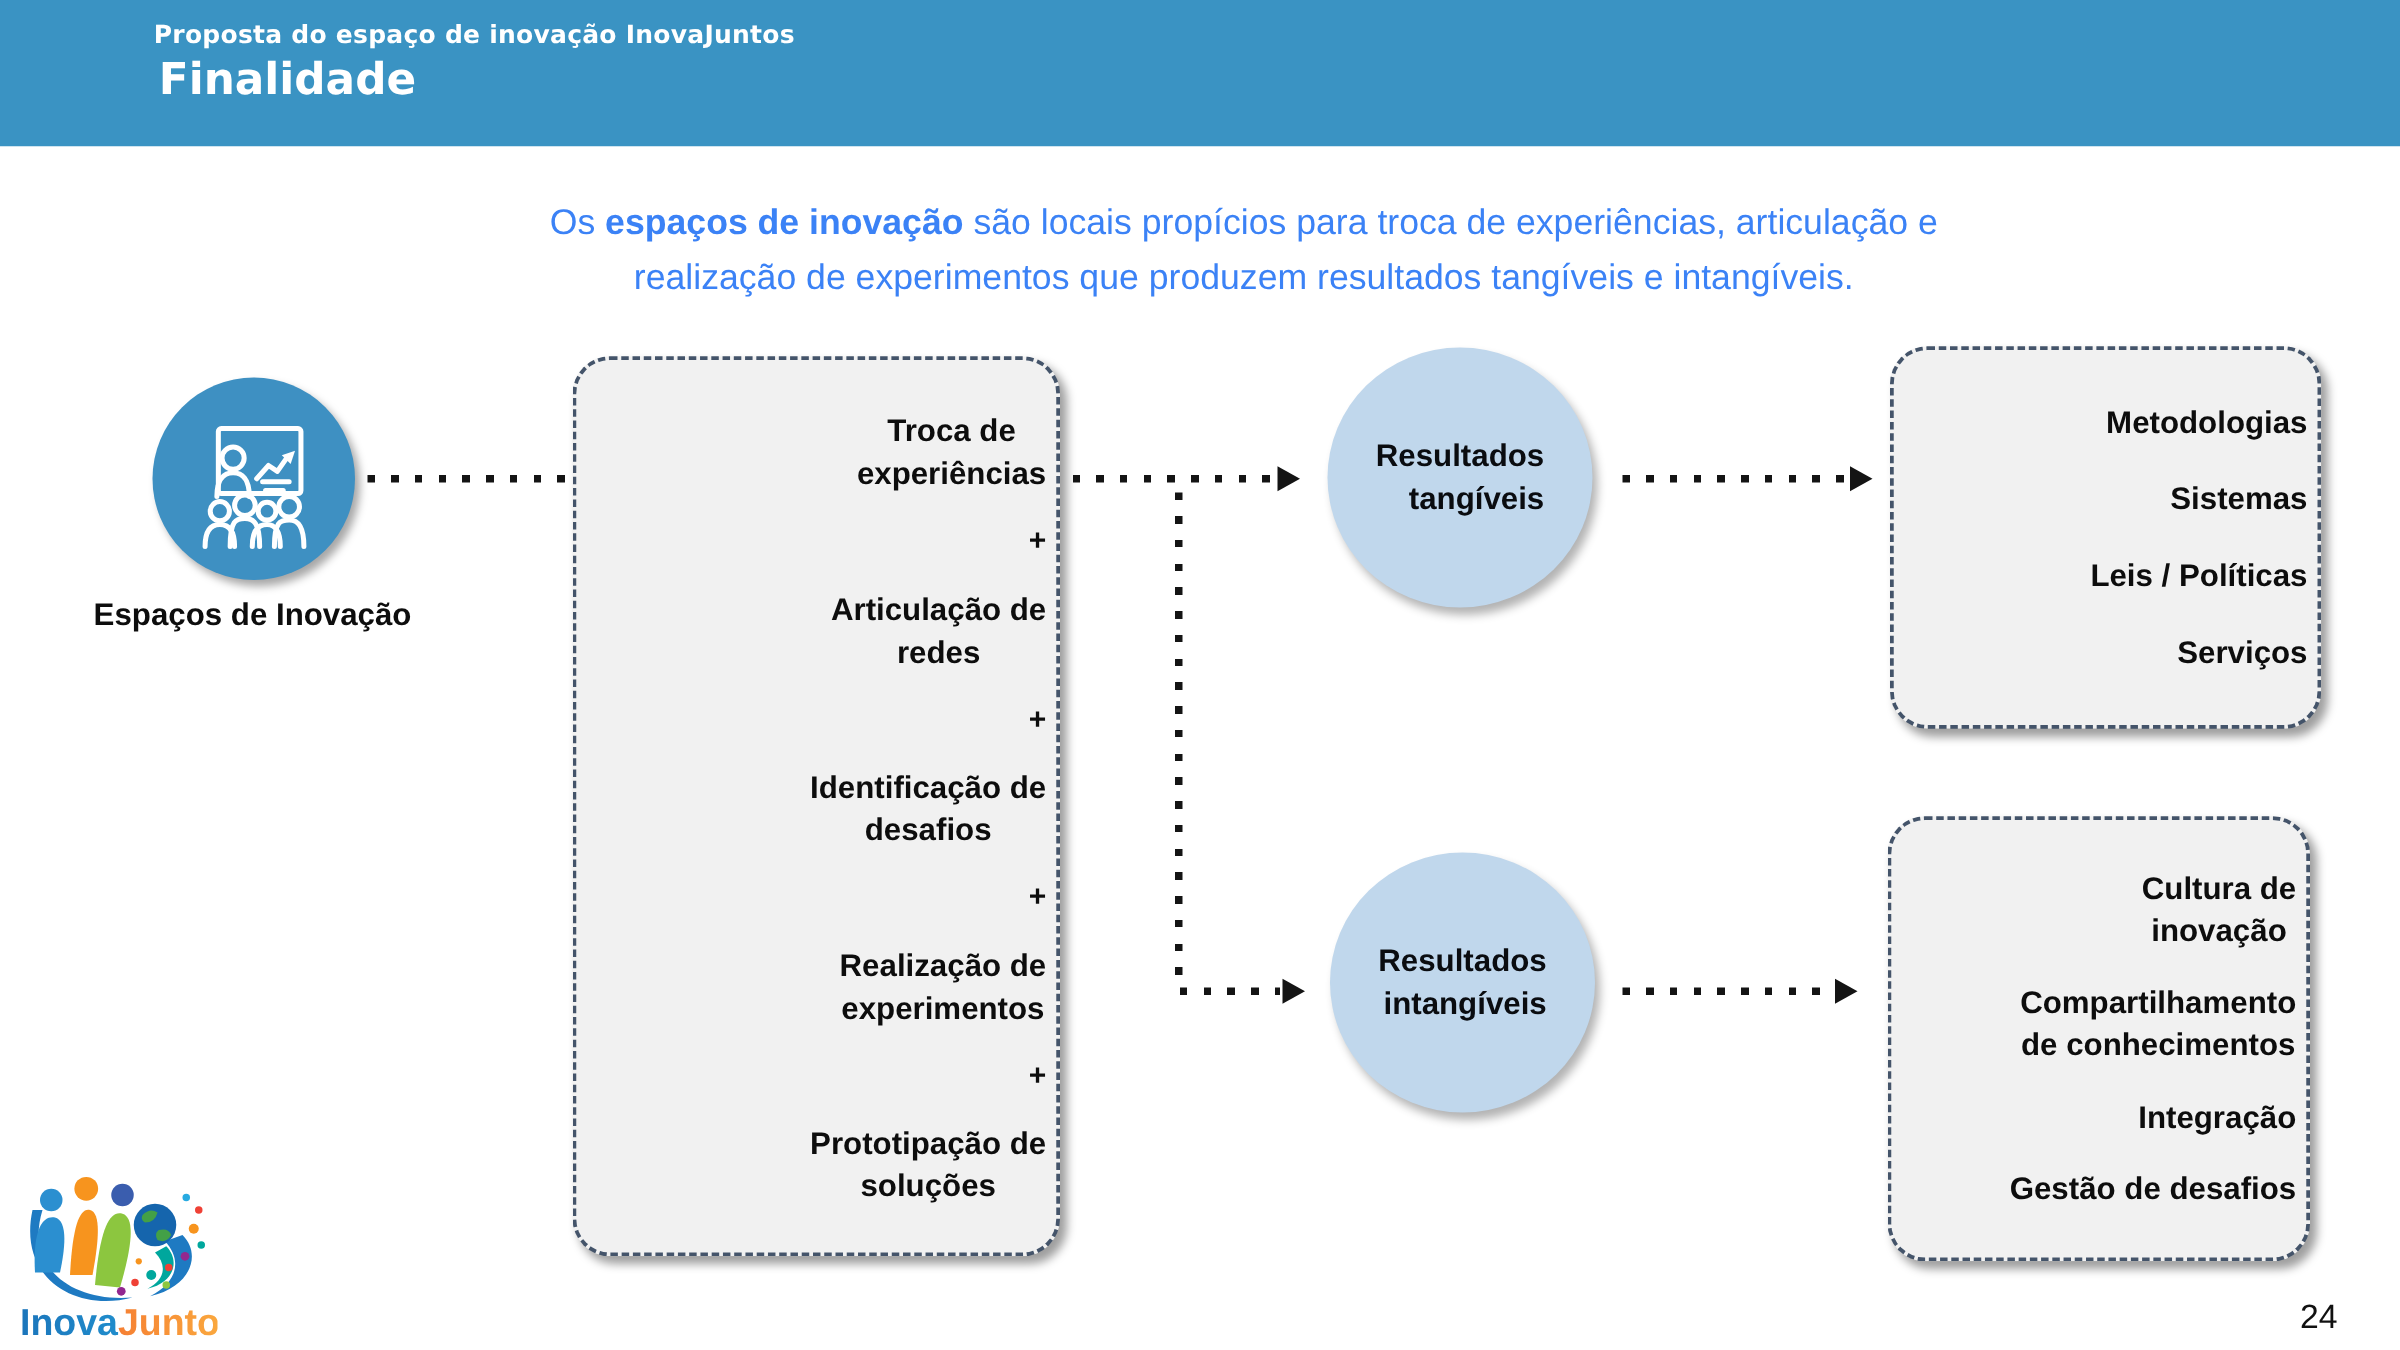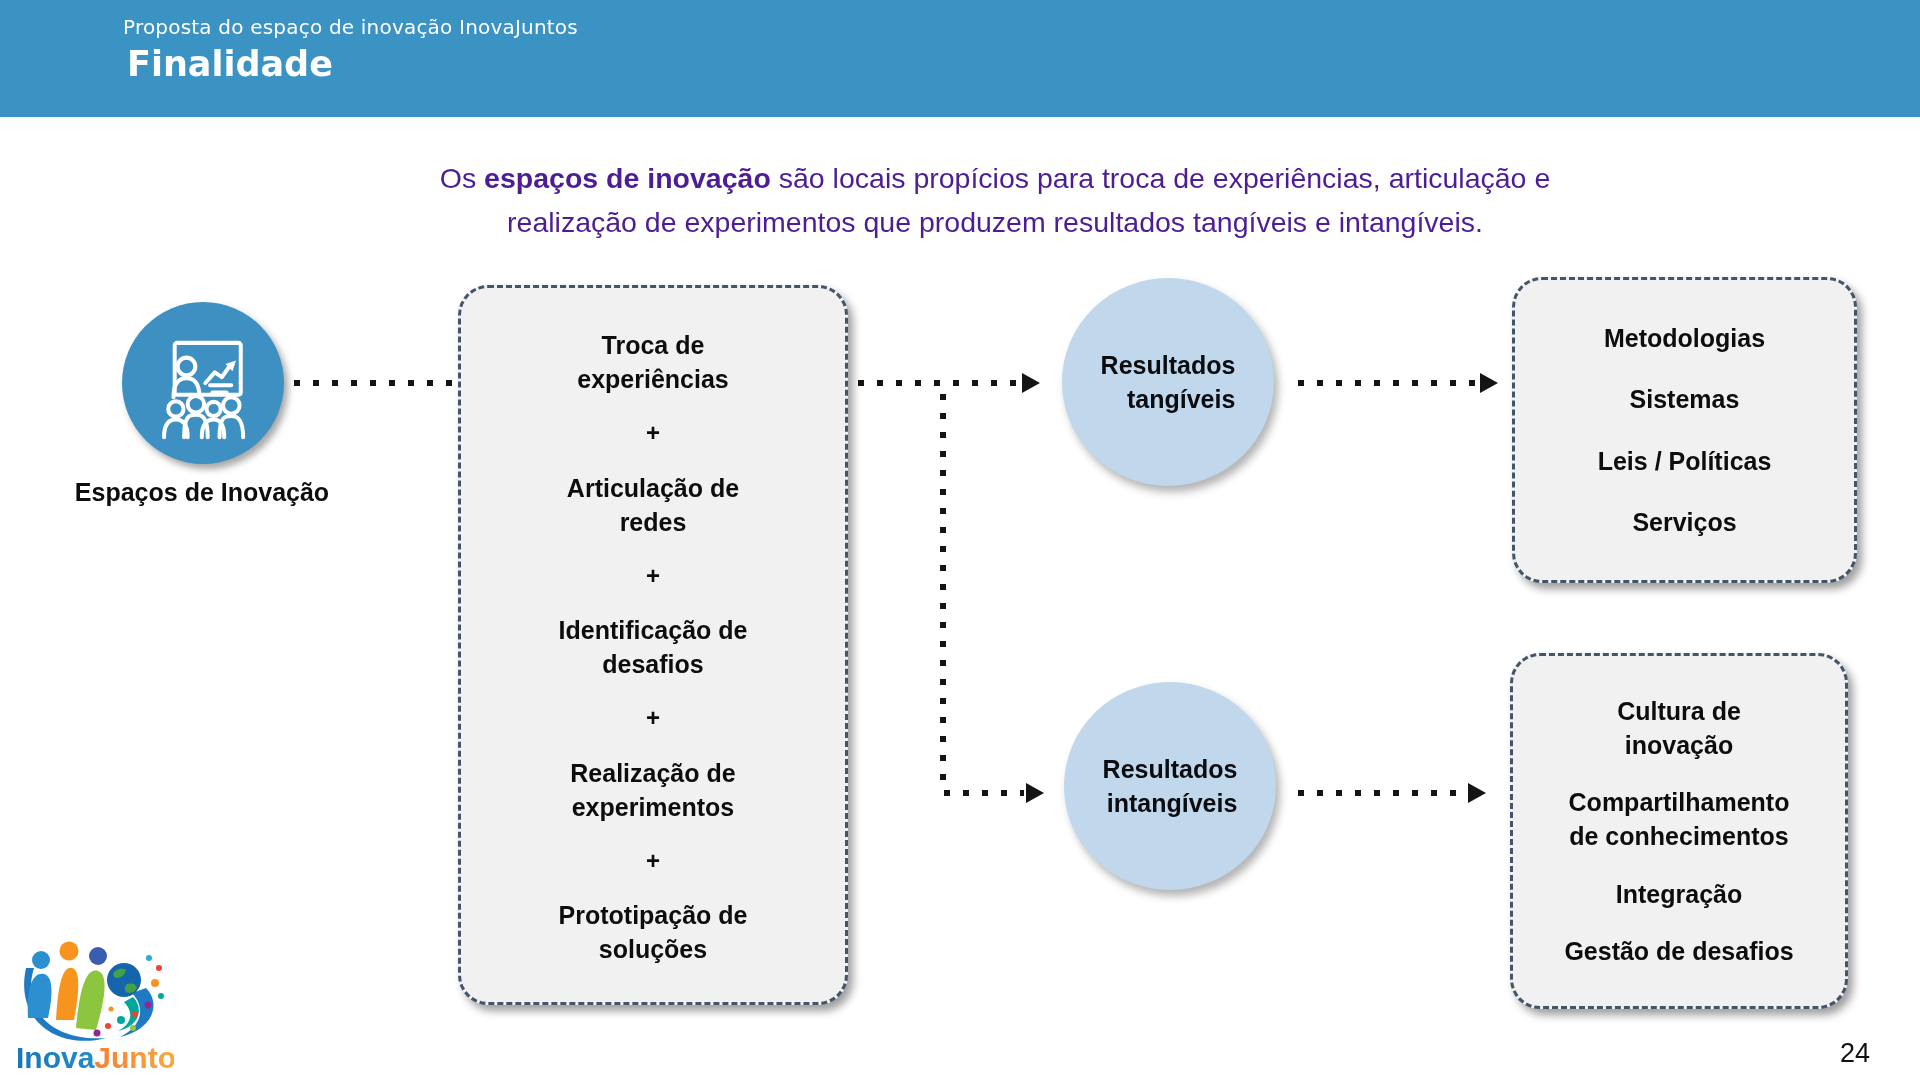--- a/index.html
+++ b/index.html
@@ -3,47 +3,47 @@
 <meta charset="utf-8">
 <style>
   html,body{margin:0;padding:0;background:#ffffff;}
   .slide{
     position:relative;width:1920px;height:1080px;background:#ffffff;overflow:hidden;
     font-family:"Liberation Sans",sans-serif;color:#0d0d0d;
   }
   
   .topbar{position:absolute;left:0;top:0;width:1920px;height:117px;background:#3a93c3;}
   .kicker{
-    position:absolute;left:123px;top:15px;color:#ffffff;font-weight:normal;font-size:20px;
+    position:absolute;left:123px;top:15px;color:#ffffff;font-weight:bold;font-size:20px;
     font-family:"DejaVu Sans",sans-serif;letter-spacing:.2px;
   }
   .top-title{
     position:absolute;left:127px;top:44px;color:#ffffff;font-weight:bold;font-size:35px;
     font-family:"DejaVu Sans",sans-serif;
   }
   
   .intro{
     position:absolute;left:300px;top:156px;width:1390px;margin:0;text-align:center;
-    font-size:28.5px;line-height:44px;white-space:pre-line;color:#4c1d95;
+    font-size:28.5px;line-height:44px;white-space:pre-line;color:#3b82f6;
   }
   
   .source-circle{
     position:absolute;left:122px;top:302px;width:162px;height:162px;border-radius:50%;
     background:#3e90c2;box-shadow:4px 5px 7px rgba(0,0,0,.35);
     display:flex;align-items:center;justify-content:center;
   }
   .source-label{
     position:absolute;left:42px;top:478px;width:320px;text-align:center;
     font-weight:bold;font-size:25px;
   }
   
   .dash-box{
     position:absolute;background:#f1f1f1;border:3px dashed #44546a;border-radius:30px;
     box-shadow:5px 6px 8px rgba(0,0,0,.38);box-sizing:border-box;
-    display:flex;flex-direction:column;align-items:center;text-align:center;
+    display:flex;flex-direction:column;align-items:flex-end;text-align:center;
   }
   .process-box{left:458px;top:285px;width:390px;height:720px;justify-content:space-between;padding:40px 8px 36px;}
   .p-item{font-weight:bold;font-size:25px;line-height:34px;white-space:pre-line;}
   .p-sep{font-weight:bold;font-size:24px;line-height:34px;}
   .box-tangible{left:1512px;top:277px;width:345px;height:306px;justify-content:space-evenly;padding:14px 8px;}
   .box-intangible{left:1510px;top:653px;width:338px;height:356px;justify-content:space-evenly;padding:14px 8px;}
   .r-item{font-weight:bold;font-size:25px;line-height:34px;white-space:pre-line;}
   
   .result-circle{
     position:absolute;width:212px;height:208px;border-radius:50%;background:#c0d7ec;

